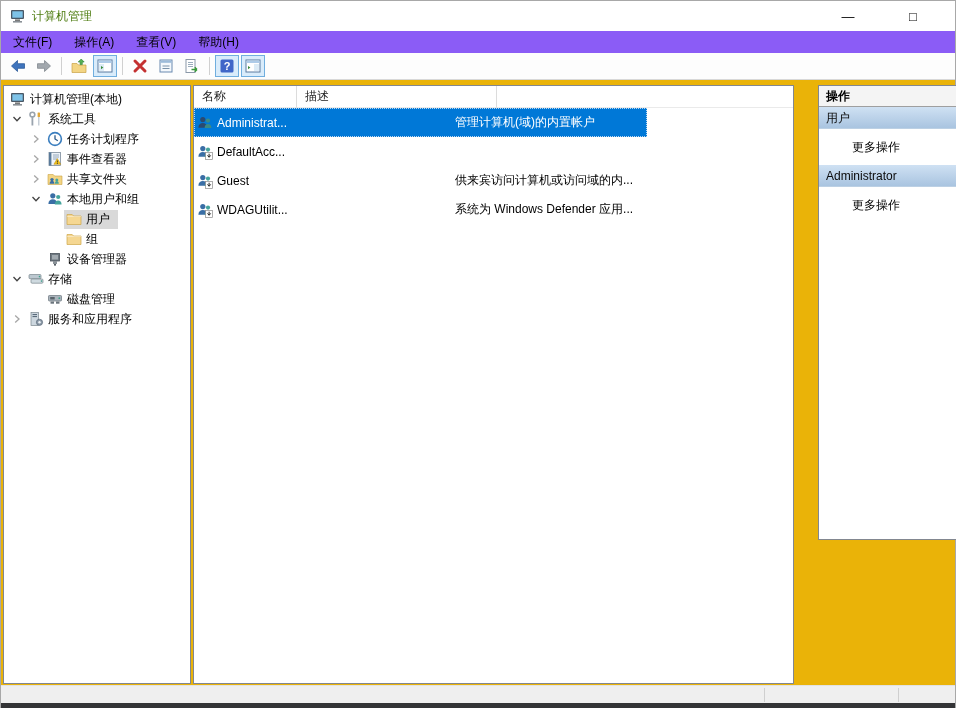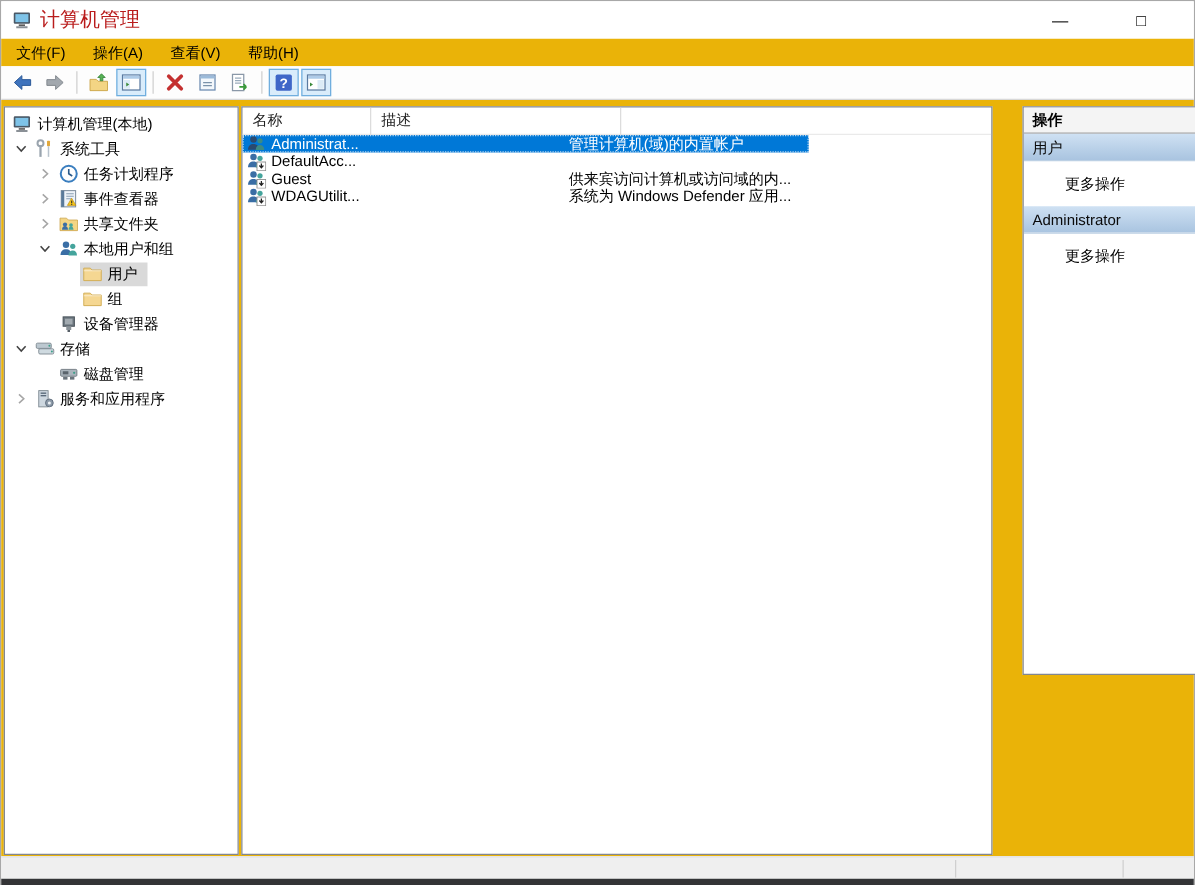--- a/index.html
+++ b/index.html
@@ -6,27 +6,27 @@
   html,body { width: 956px; height: 708px; overflow: hidden; }
   body {
     font-family: "Liberation Sans", "DejaVu Sans", sans-serif;
     font-size: 12px; color: #000; background: #fff; position: relative;
   }
   .window { position: absolute; inset: 0; background: #fff; border: 1px solid #a8a8a8; border-bottom: none; }
 
   
   .titlebar { position: absolute; left: 0; top: 0; width: 100%; height: 30px; background: #fff; display: flex; align-items: center; }
   .titlebar .app-icon { margin: 0 6px 0 9px; width: 16px; height: 16px; }
-  .title-text { font-size: 16px; color: #b91c1c; }
+  .title-text { font-size: 12px; color: #4d7c0f; }
   .win-btn { position: absolute; top: 0; width: 46px; height: 30px; display: flex; align-items: center; justify-content: center; font-size: 13px; color: #000; }
   .win-btn.minimize { right: 84px; }
   .win-btn.maximize { right: 19px; }
 
   
-  .menubar { position: absolute; left: 0; top: 30px; width: 100%; height: 22px; background: #eab308; display: flex; align-items: center; }
+  .menubar { position: absolute; left: 0; top: 30px; width: 100%; height: 22px; background: #8b5cf6; display: flex; align-items: center; }
   .menu-item { padding: 3px 10px; margin-left: 2px; color: #000; }
 
   
   .toolbar { position: absolute; left: 0; top: 52px; width: 100%; height: 27px; background: #fdfdfd; border-bottom: 1px solid #d8d8d8; display: flex; align-items: center; padding-left: 4px; }
   .tb-btn { width: 24px; height: 22px; display: flex; align-items: center; justify-content: center; margin: 0 1px; border: 1px solid transparent; }
   .tb-btn.active { background: #d9ecfb; border: 1px solid #70aede; }
   .tb-sep { width: 1px; height: 18px; background: #d0d0d0; margin: 0 4px; }
 
   
   .content { position: absolute; left: 0; top: 79px; width: 100%; height: 605px; background: #eab308; }
@@ -44,21 +44,21 @@
   .trow.selected .node { background: #d9d9d9; }
   .lv0 { padding-left: 4px; }
   .lv1 { padding-left: 4px; }
   .lv2 { padding-left: 23px; }
   .lv3 { padding-left: 42px; }
 
   
   .lheader { display: flex; height: 22px; border-bottom: 1px solid #eaeaea; align-items: center; }
   .hcell { height: 22px; line-height: 21px; padding-left: 8px; border-right: 1px solid #dcdcdc; color: #222; }
   .hcell.c1 { width: 103px; } .hcell.c2 { width: 150px; } .hcell.c3 { width: 200px; }
-  .lrow { height: 14px; width: 453px; display: flex; align-items: center; }
+  .lrow { height: 29px; width: 453px; display: flex; align-items: center; }
   .lrow .cell { overflow: hidden; white-space: nowrap; }
   .cell.c1 { width: 103px; display: flex; align-items: center; padding-left: 3px; }
   .cell.c2 { width: 150px; padding-left: 8px; }
   .cell.c3 { width: 200px; padding-left: 8px; }
   .uicon { width: 16px; height: 16px; margin-right: 4px; flex: 0 0 16px; }
   .lrow.selected { background: #0078d7; color: #fff; outline: 1px dotted #bcd8f0; outline-offset: -1px; }
 
   
   .ap-title { height: 21px; line-height: 20px; padding-left: 7px; background: #f4f4f4; border-bottom: 1px solid #9f9f9f; font-weight: 600; }
   .ap-section-header { height: 22px; line-height: 22px; padding-left: 7px;

